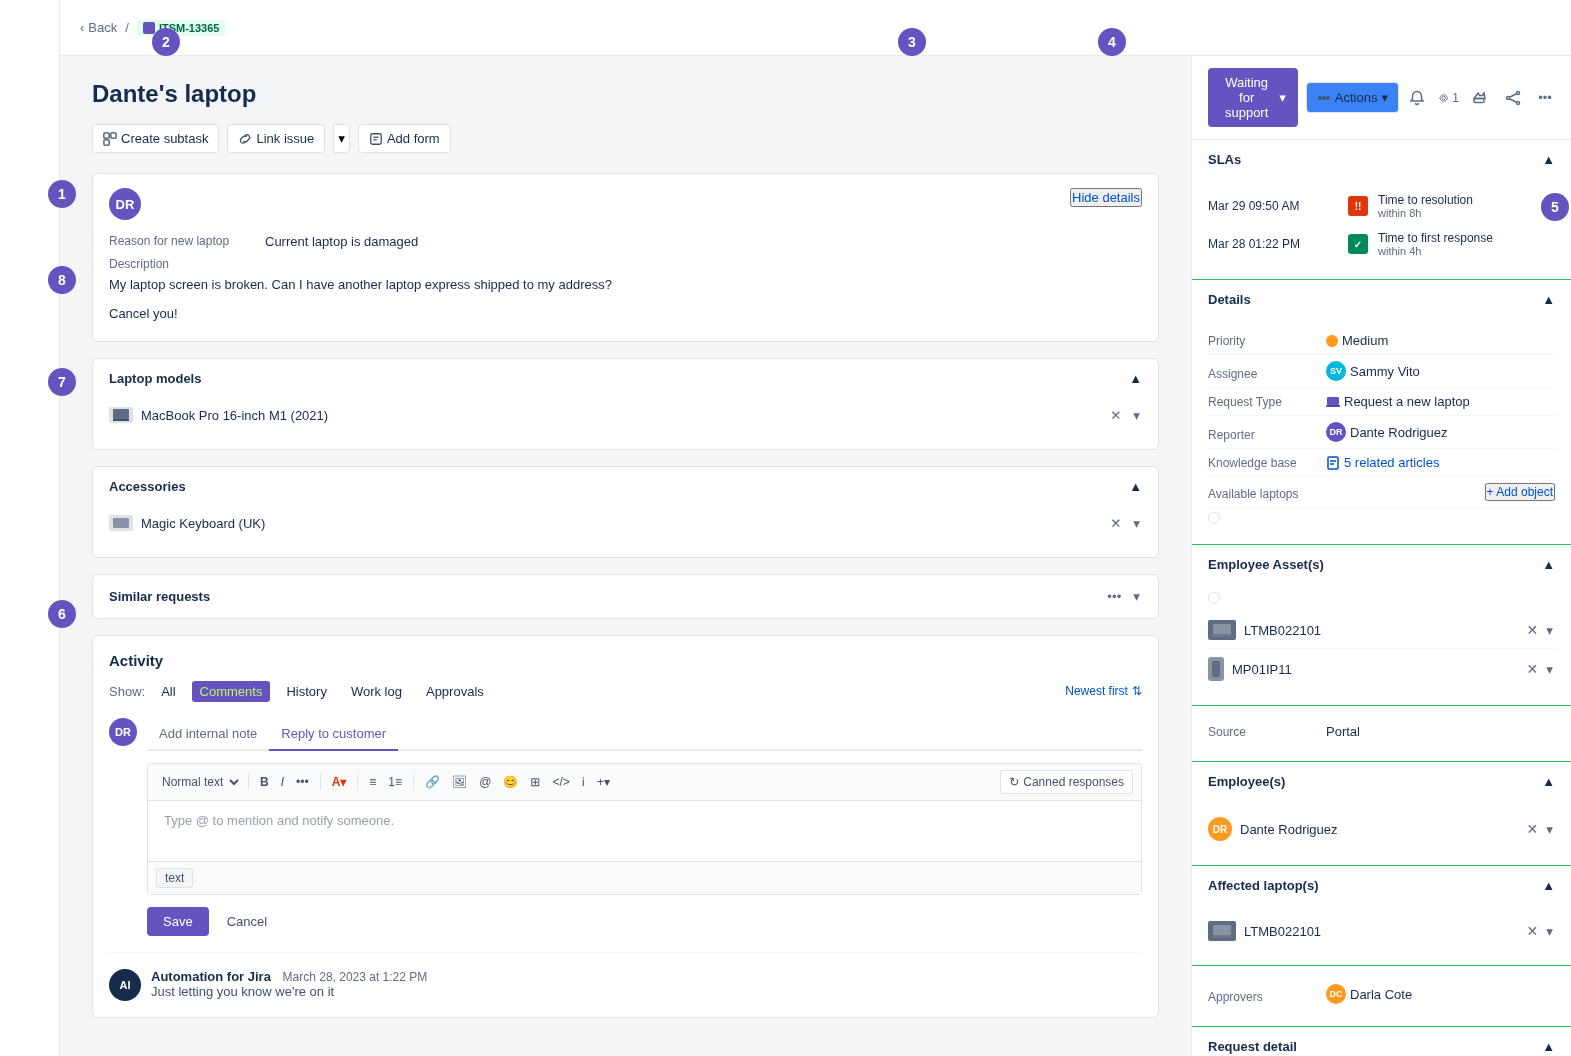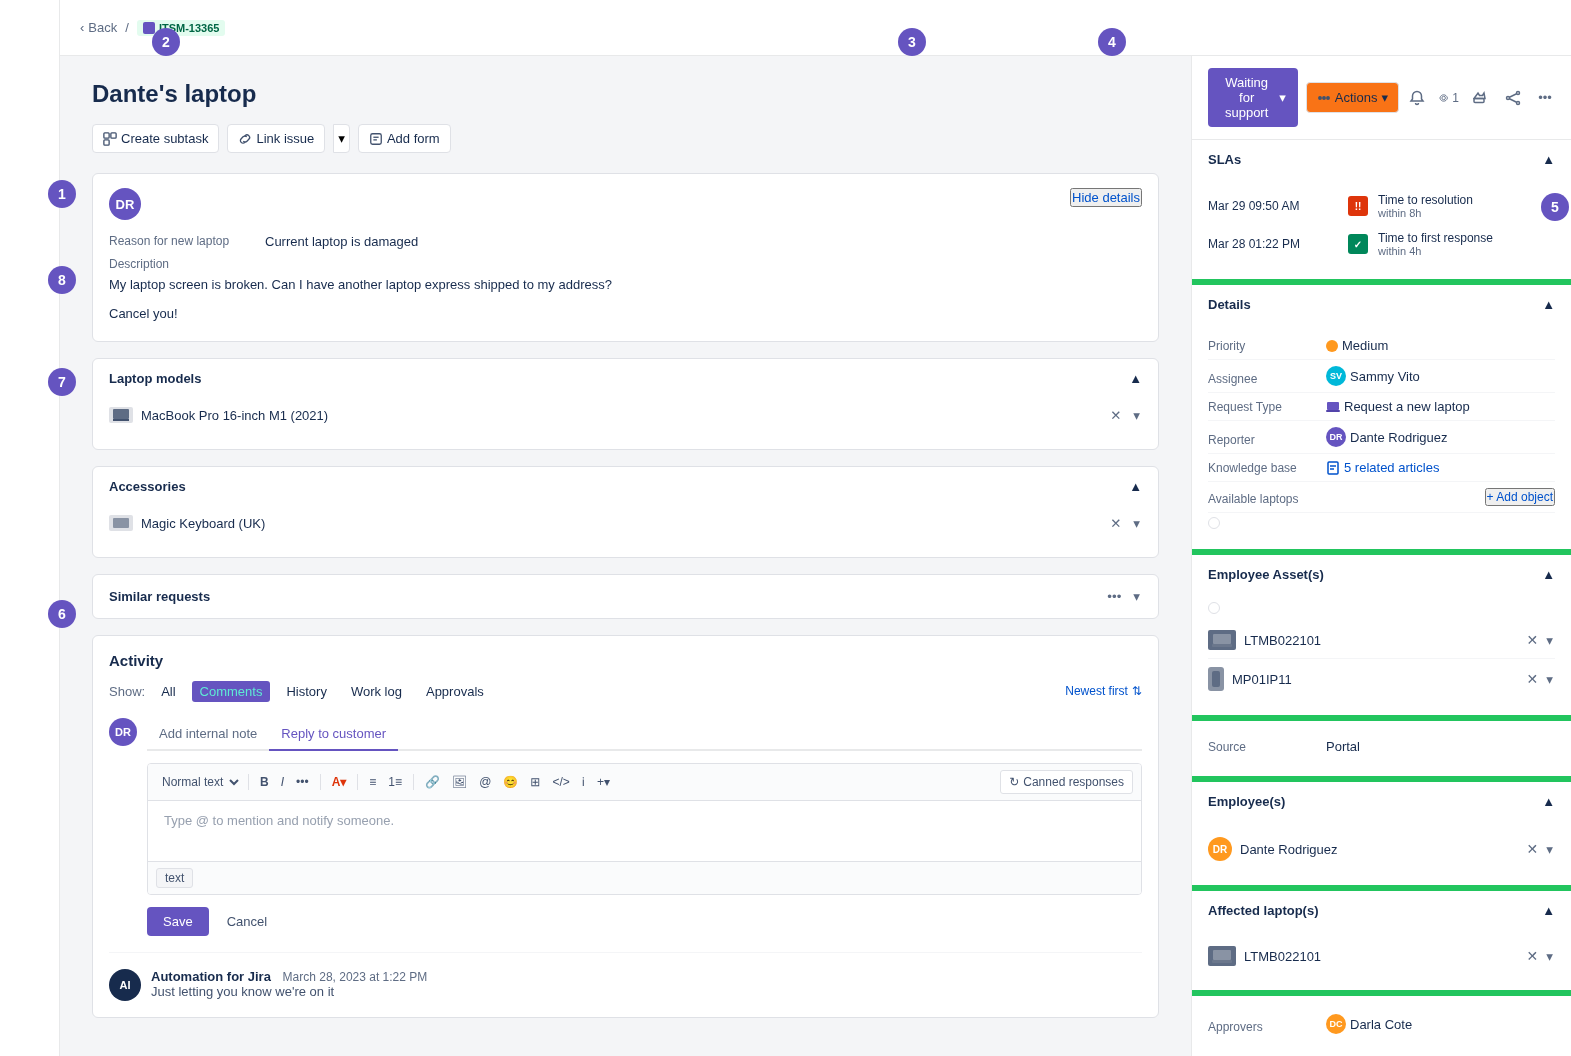--- a/index.html
+++ b/index.html
@@ -54,21 +54,21 @@
     .item-info { display: flex; align-items: flex-end; gap: 8px; }
     .item-icon { width: 24px; height: 16px; background: #dfe1e6; border-radius: 2px; display: flex; align-items: center; justify-content: center; font-size: 8px; }
     .item-actions { display: flex; gap: 8px; align-items: center; }
     .icon-btn { background: none; border: none; cursor: pointer; color: #5e6c84; padding: 2px; }
 
     .activity-section { background: #fff; border: 1px solid #dfe1e6; border-radius: 6px; padding: 16px; }
     .activity-header { display: flex; align-items: center; justify-content: space-between; margin-bottom: 12px; }
     .activity-title { font-size: 15px; font-weight: 600; color: #172b4d; }
     .show-filters { display: flex; align-items: center; gap: 8px; font-size: 13px; color: #5e6c84; }
     .filter-btn { padding: 3px 8px; border-radius: 3px; cursor: pointer; font-size: 13px; color: #172b4d; border: none; background: none; }
-    .filter-btn.active { background: #6554c0; color: #5eead4; border-radius: 3px; }
+    .filter-btn.active { background: #6554c0; color: #bef264; border-radius: 3px; }
     .newest-first { color: #0052cc; font-size: 12px; cursor: pointer; display: flex; align-items: center; gap: 4px; }
 
     .reply-tabs { display: flex; gap: 0; margin-bottom: 12px; border-bottom: 2px solid #e8e9ea; }
     .reply-tab { padding: 8px 12px; cursor: pointer; font-size: 13px; color: #5e6c84; border-bottom: 2px solid transparent; margin-bottom: -2px; }
     .reply-tab.active { color: #6554c0; border-bottom-color: #6554c0; font-weight: 500; }
 
     .editor-wrapper { border: 1px solid #dfe1e6; border-radius: 4px; overflow: hidden; }
     .editor-toolbar { display: flex; align-items: center; gap: 2px; padding: 6px 8px; border-bottom: 1px solid #dfe1e6; background: #fafbfc; flex-wrap: wrap; }
     .toolbar-btn { background: none; border: none; cursor: pointer; padding: 3px 5px; border-radius: 3px; color: #42526e; font-size: 12px; display: flex; align-items: center; }
     .toolbar-select { border: none; background: #fafbfc; font-size: 12px; color: #42526e; cursor: pointer; padding: 2px; }
@@ -81,25 +81,25 @@
     .cancel-btn { background: none; border: none; color: #42526e; font-size: 13px; cursor: pointer; padding: 7px 10px; }
 
     .automation-entry { display: flex; align-items: flex-start; gap: 10px; margin-top: 16px; padding-top: 16px; border-top: 1px solid #f4f5f7; }
     .automation-text .name { font-weight: 600; color: #172b4d; }
     .automation-text .date { color: #5e6c84; font-size: 12px; }
     .automation-text .message { color: #42526e; font-size: 13px; }
 
     
     .right-header { padding: 12px 16px; border-bottom: 1px solid #e8e9ea; display: flex; align-items: center; gap: 8px; }
     .status-btn { background: #6554c0; color: #fff; border: none; border-radius: 4px; padding: 7px 12px; font-size: 13px; cursor: pointer; font-weight: 500; display: flex; align-items: center; gap: 6px; }
-    .actions-btn { display: flex; align-items: center; gap: 4px; padding: 7px 10px; border: 1px solid #dfe1e6; border-radius: 4px; background: #f97316; cursor: pointer; color: #172b4d; font-size: 13px; }
+    .actions-btn { display: flex; align-items: center; gap: 4px; padding: 7px 10px; border: 1px solid #dfe1e6; border-radius: 4px; background: #3b82f6; cursor: pointer; color: #172b4d; font-size: 13px; }
     .right-icons { margin-left: auto; display: flex; align-items: center; gap: 12px; color: #5e6c84; }
     .right-icon { cursor: pointer; width: 20px; height: 20px; display: flex; align-items: center; justify-content: center; }
 
-    .right-section { border-bottom: 6px solid #22c55e; }
+    .right-section { border-bottom: 1px solid #22c55e; }
     .right-section-header { padding: 12px 16px; display: flex; align-items: center; justify-content: space-between; cursor: pointer; }
     .right-section-title { font-size: 13px; font-weight: 600; color: #172b4d; }
     .right-section-body { padding: 8px 16px 16px; }
 
     .sla-row { display: flex; align-items: center; gap: 10px; padding: 6px 0; }
     .sla-date { font-size: 12px; color: #172b4d; min-width: 130px; font-weight: 500; }
     .sla-badge { width: 20px; height: 20px; background: #de350b; border-radius: 3px; display: flex; align-items: center; justify-content: center; color: #fff; font-size: 10px; font-weight: 700; }
     .sla-badge-ok { background: #00875a; }
     .sla-info { font-size: 12px; color: #172b4d; }
     .sla-sub { font-size: 11px; color: #5e6c84; }

